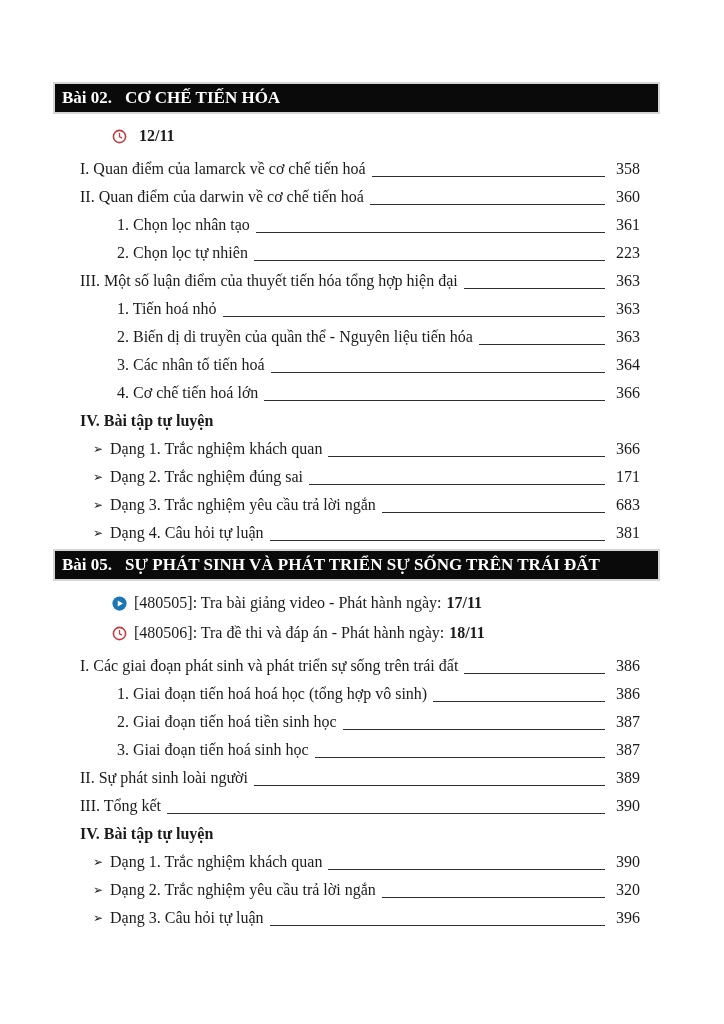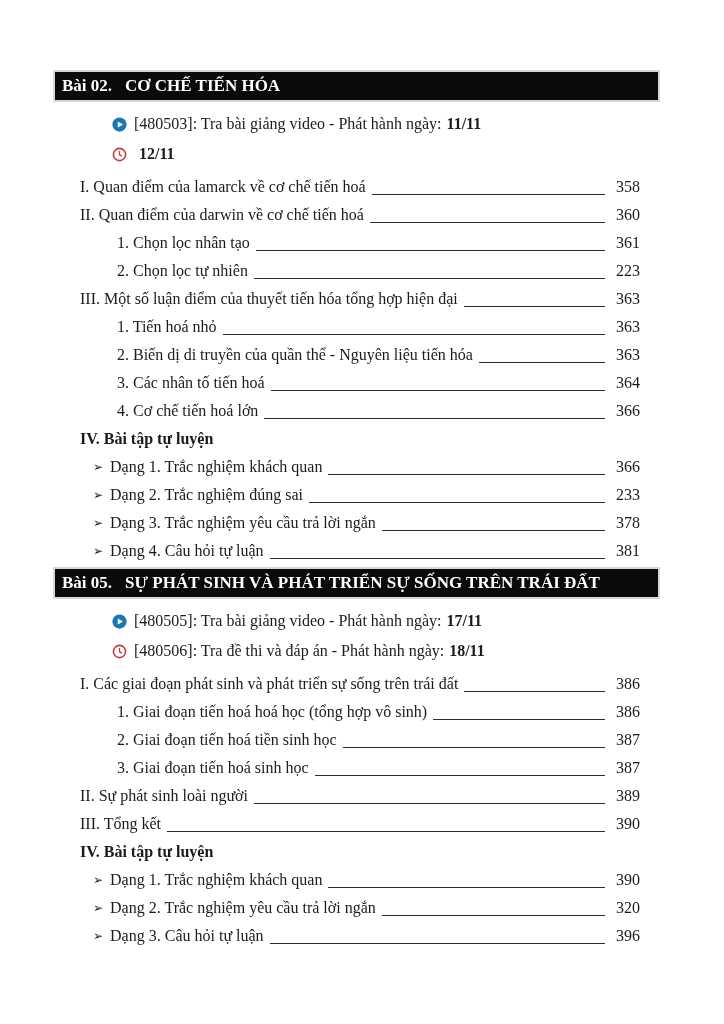--- a/index.html
+++ b/index.html
@@ -8,21 +8,21 @@
     background: #ffffff;
     width: 724px;
     height: 1024px;
     overflow: hidden;
     font-family: "Liberation Serif", "DejaVu Serif", serif;
     color: #1b1b1b;
   }
   .page {
     position: absolute;
     left: 55px;
-    top: 72px;
+    top: 84px;
     width: 603px;
   }
   .lesson-bar {
     background: var(--bar-bg, #0a0a0a);
     color: var(--bar-fg, #ffffff);
     outline: 2px solid #d6d6d6;
     font-weight: bold;
     font-size: 17px;
     height: 28px;
     line-height: 28px;
@@ -84,30 +84,20 @@
 </head>
 <body>
 
 <div class="page" id="toc-root">
   <section class="lesson">
     <header class="lesson-bar">
       <span class="lesson-label">Bài 02.</span>
       <span class="lesson-title">CƠ CHẾ TIẾN HÓA</span>
     </header>
     <div class="resources">
-  <div class="resource-row">
-    <span class="res-icon">
-            <svg viewBox="0 0 16 16" width="15" height="15">
-              <circle cx="8" cy="8" r="7.6" fill="var(--play-blue)"></circle>
-              <path d="M6.1 4.9 L11.7 8 L6.1 11.1 Z" fill="#ffffff"></path>
-            </svg>
-          </span>
-    <span class="res-text">[480503]: Tra bài giảng video - Phát hành ngày:</span>
-    <span class="res-date">11/11</span>
-  </div>
 
   <div class="resource-row">
     <span class="res-icon">
             <svg viewBox="0 0 16 16" width="15" height="15">
               <circle cx="8" cy="8" r="6.5" fill="none" stroke="var(--clock-red)" stroke-width="1.7"></circle>
               <path d="M8 4.6 L8 8.3 L10.3 9.4" fill="none" stroke="var(--clock-red)" stroke-width="1.4" stroke-linecap="round"></path>
             </svg>
           </span>
     <span class="res-date">12/11</span>
   </div>
@@ -186,28 +176,28 @@
     <span class="bullet">➢</span>
     <span class="entry-text">Dạng 1. Trắc nghiệm khách quan</span>
     <span class="leader"></span>
     <span class="entry-page">366</span>
   </div>
 
   <div class="entry-row lvl-arrow">
     <span class="bullet">➢</span>
     <span class="entry-text">Dạng 2. Trắc nghiệm đúng sai</span>
     <span class="leader"></span>
-    <span class="entry-page">233</span>
+    <span class="entry-page">171</span>
   </div>
 
   <div class="entry-row lvl-arrow">
     <span class="bullet">➢</span>
     <span class="entry-text">Dạng 3. Trắc nghiệm yêu cầu trả lời ngắn</span>
     <span class="leader"></span>
-    <span class="entry-page">378</span>
+    <span class="entry-page">683</span>
   </div>
 
   <div class="entry-row lvl-arrow">
     <span class="bullet">➢</span>
     <span class="entry-text">Dạng 4. Câu hỏi tự luận</span>
     <span class="leader"></span>
     <span class="entry-page">381</span>
   </div>
 </div>
   </section>

